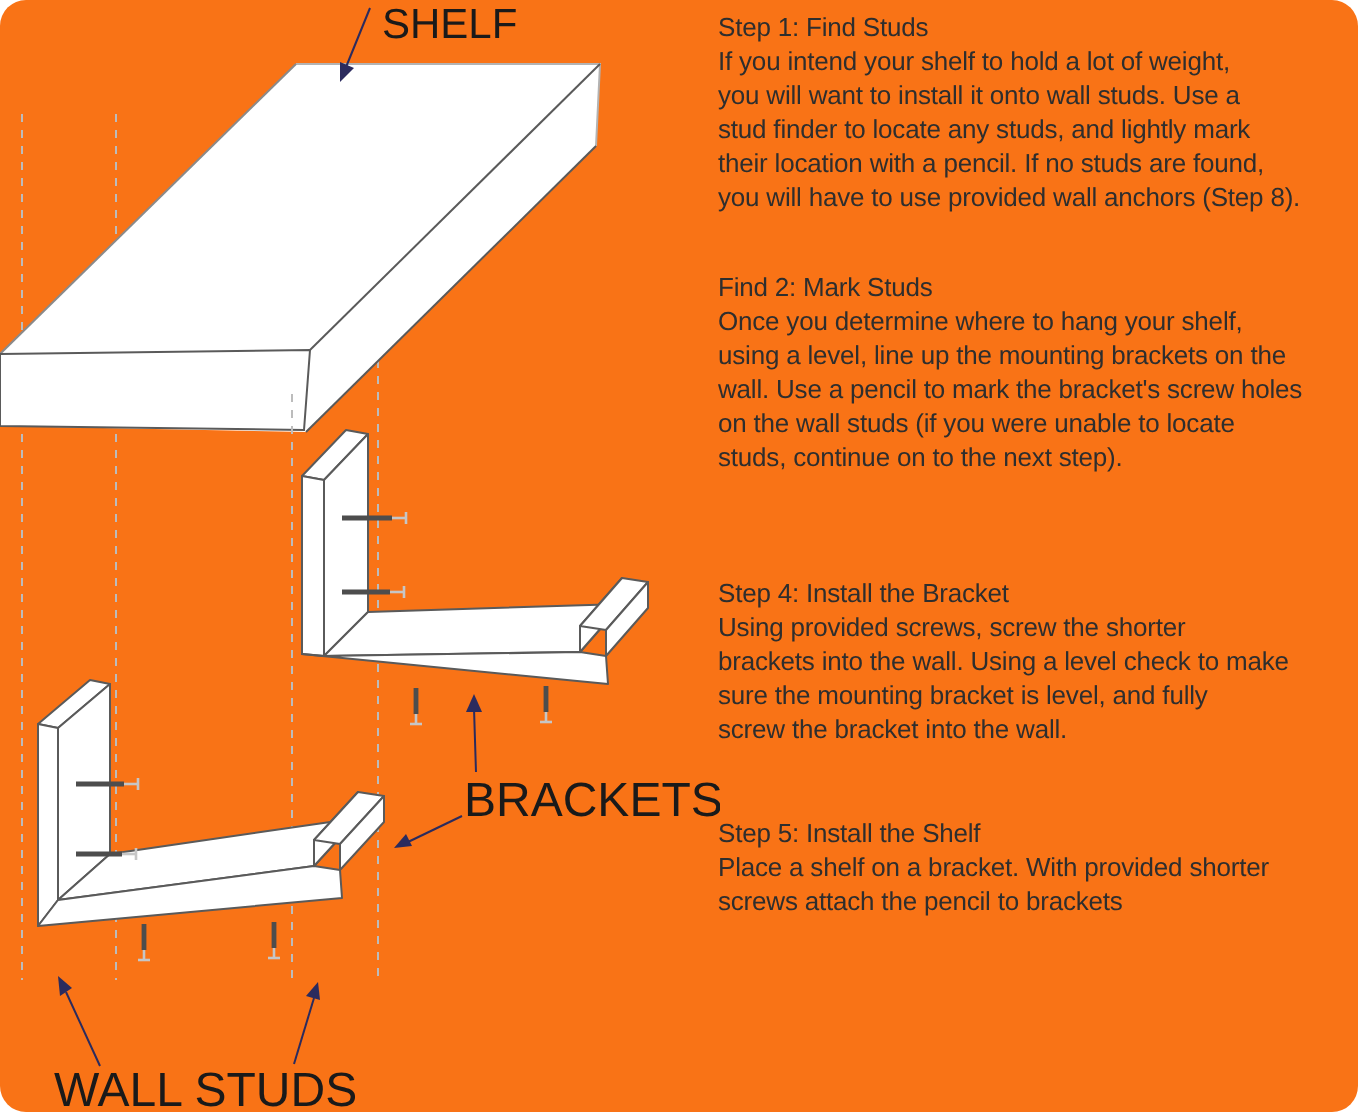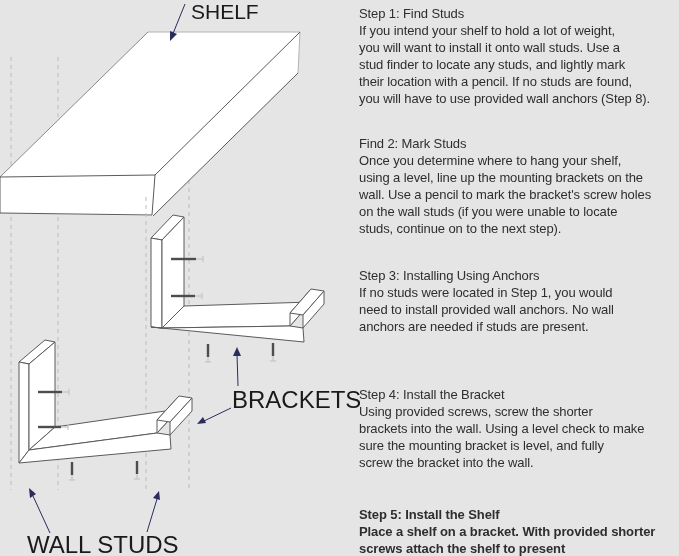--- a/index.html
+++ b/index.html
@@ -1,23 +1,24 @@
 <!DOCTYPE html>
 <html><head>
 <meta charset="utf-8">
 <title>Shelf Installation Instructions</title>
 <style>
   html, body { margin: 0; padding: 0; background: #ffffff; }
   .page {
     position: relative;
     width: 679px;
     height: 556px;
-    background: #e5e5e5;
+    background: #f97316;
     overflow: hidden;
     font-family: "Liberation Sans", sans-serif;
+    border-radius: 13px;
   }
   .diagram-svg {
     position: absolute;
     left: 0;
     top: 0;
   }
   .instructions {
     position: absolute;
     left: 359px;
     top: 5px;
@@ -25,21 +26,21 @@
     font-size: 13px;
     line-height: 17px;
     letter-spacing: -0.1px;
     color: #2e2e2e;
   }
   .step-title { white-space: pre; }
   .step-body  { white-space: pre; }
   .step-2 { margin-top: 28px; }
   .step-3 { margin-top: 30px; }
   .step-4 { margin-top: 51px; }
-  .step-5 { margin-top: 35px; font-weight: bold; }
+  .step-5 { margin-top: 35px; }
   .diagram-label { font-family: "Liberation Sans", sans-serif; }
 </style>
 </head>
 <body>
 
 <div class="page">
 
   <svg class="diagram-svg" width="360" height="556" viewBox="0 0 360 556" xmlns="http://www.w3.org/2000/svg">
 
     <g fill="none" stroke-width="1" stroke-dasharray="4 4" stroke="#bcbcbc">
@@ -152,33 +153,27 @@
 you will have to use provided wall anchors (Step 8).</div>
     </div>
     <div class="step step-2">
       <div class="step-title">Find 2: Mark Studs</div>
       <div class="step-body">Once you determine where to hang your shelf,
 using a level, line up the mounting brackets on the
 wall. Use a pencil to mark the bracket's screw holes
 on the wall studs (if you were unable to locate
 studs, continue on to the next step).</div>
     </div>
-    <div class="step step-3">
-      <div class="step-title">Step 3: Installing Using Anchors</div>
-      <div class="step-body">If no studs were located in Step 1, you would
-need to install provided wall anchors. No wall
-anchors are needed if studs are present.</div>
-    </div>
     <div class="step step-4">
       <div class="step-title">Step 4: Install the Bracket</div>
       <div class="step-body">Using provided screws, screw the shorter
 brackets into the wall. Using a level check to make
 sure the mounting bracket is level, and fully
 screw the bracket into the wall.</div>
     </div>
     <div class="step step-5">
       <div class="step-title">Step 5: Install the Shelf</div>
       <div class="step-body">Place a shelf on a bracket. With provided shorter
-screws attach the shelf to present</div>
+screws attach the pencil to brackets</div>
     </div>
   </div>
 
 </div>
 
 </body></html>

